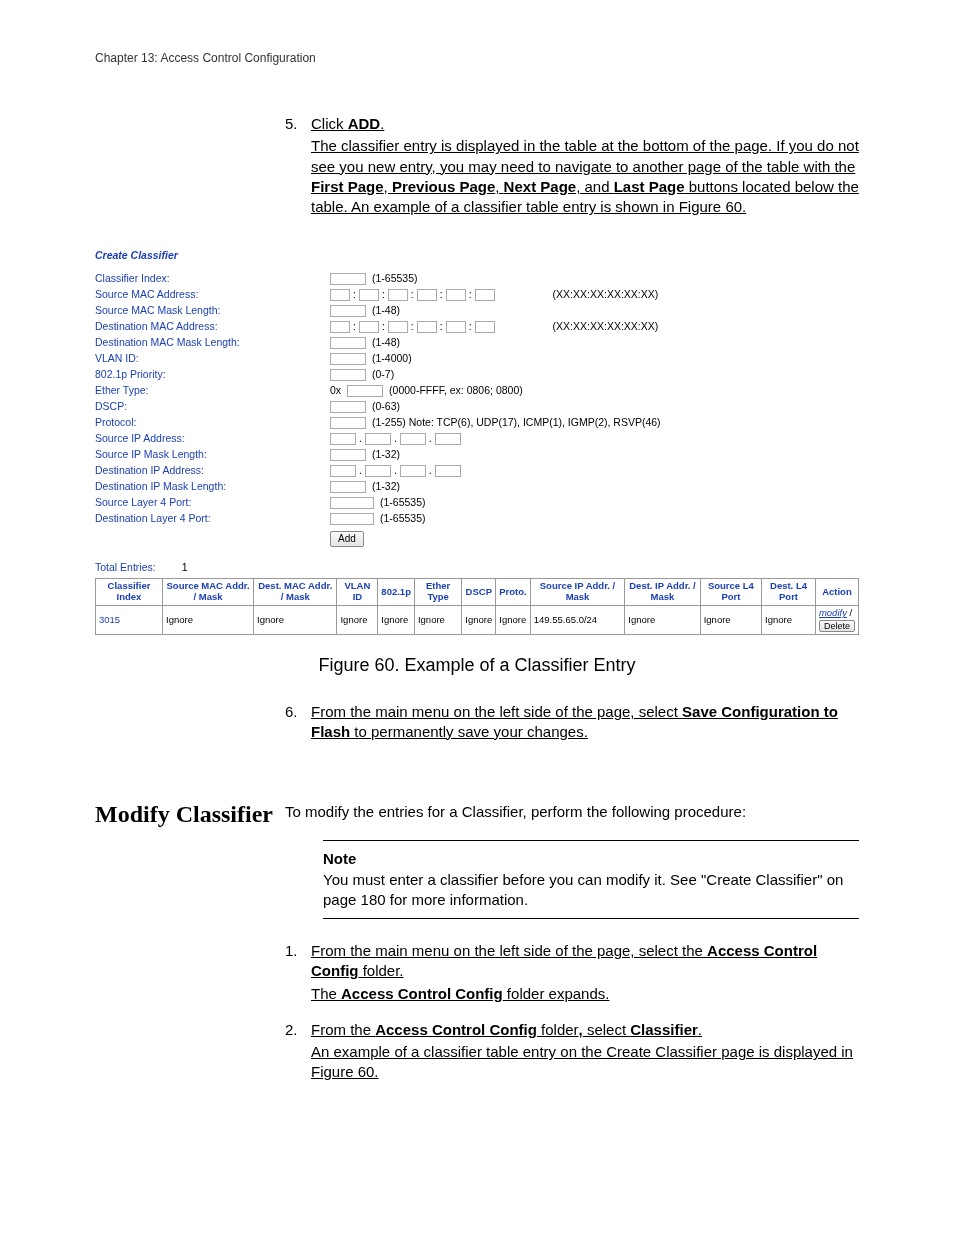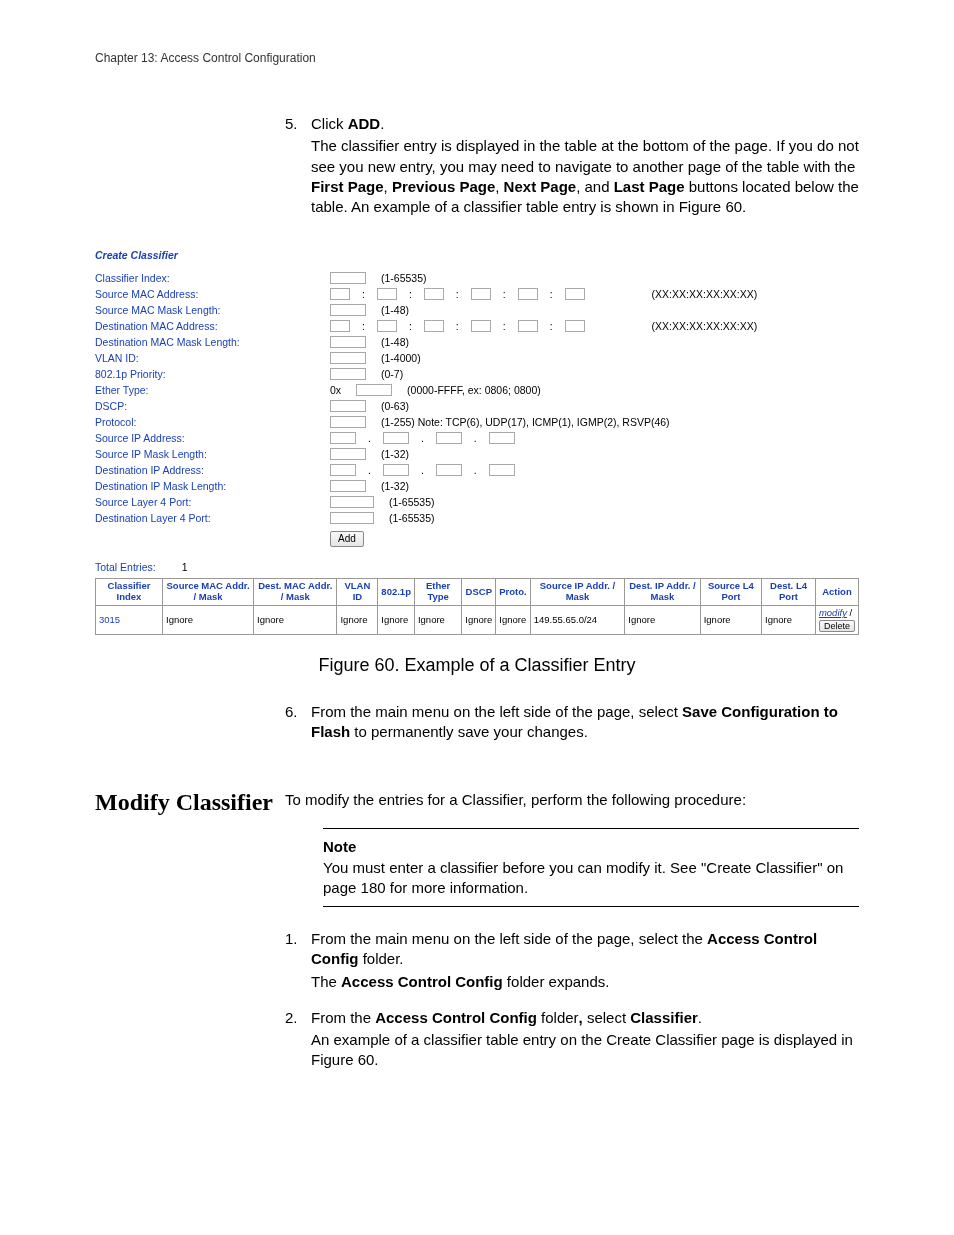--- a/index.html
+++ b/index.html
@@ -17,38 +17,38 @@
     color: #333;
     margin-bottom: 48px;
   }
   .main-col {
     margin-left: 190px;
   }
   ol.steps { list-style: none; padding: 0; margin: 0; }
   ol.steps > li { display: flex; margin-bottom: 14px; }
   .num { width: 26px; flex: none; }
   .step-body { flex: 1; }
-  .step-body p { margin: 0 0 2px 0; }
+  .step-body p { margin: 0 0 2px 0; text-decoration: underline; }
   b { font-weight: bold; }
 
   
   .figure-panel {
     margin: 30px 0 12px 0;
     font-size: 10.5px;
     line-height: 1.25;
   }
   .create-classifier-title {
     color: #1a3fb5;
     font-style: italic;
     font-weight: bold;
     margin-bottom: 8px;
   }
   .form-row { display: flex; align-items: center; height: 16px; }
   .form-label { color: #1a3fb5; width: 235px; flex: none; }
-  .form-val { display: flex; align-items: flex-start; gap: 11px; }
+  .form-val { display: flex; align-items: flex-end; gap: 2px; }
   .fake-input {
     display: inline-block;
     border: 1px solid #aaa;
     background: #fff;
     height: 12px;
     box-sizing: border-box;
     vertical-align: middle;
   }
   .hint { color: #000; margin-left: 4px; }
   .sep { padding: 0 1px; }
@@ -108,21 +108,21 @@
     cursor:pointer;
   }
   .pager .fake-input { width:24px; }
 
   .figure-caption {
     text-align: center;
     margin: 18px 0 24px 0;
     font-size: 18px;
   }
 
-  .section-row { display:flex; margin-top: 42px; }
+  .section-row { display:flex; margin-top: 54px; }
   .section-title {
     width: 190px; flex:none;
     font-family: "Times New Roman", Times, serif;
     font-size: 24px;
     font-weight: bold;
   }
   .section-body { flex:1; }
 
   .note-box {
     border-top: 1px solid #000;

